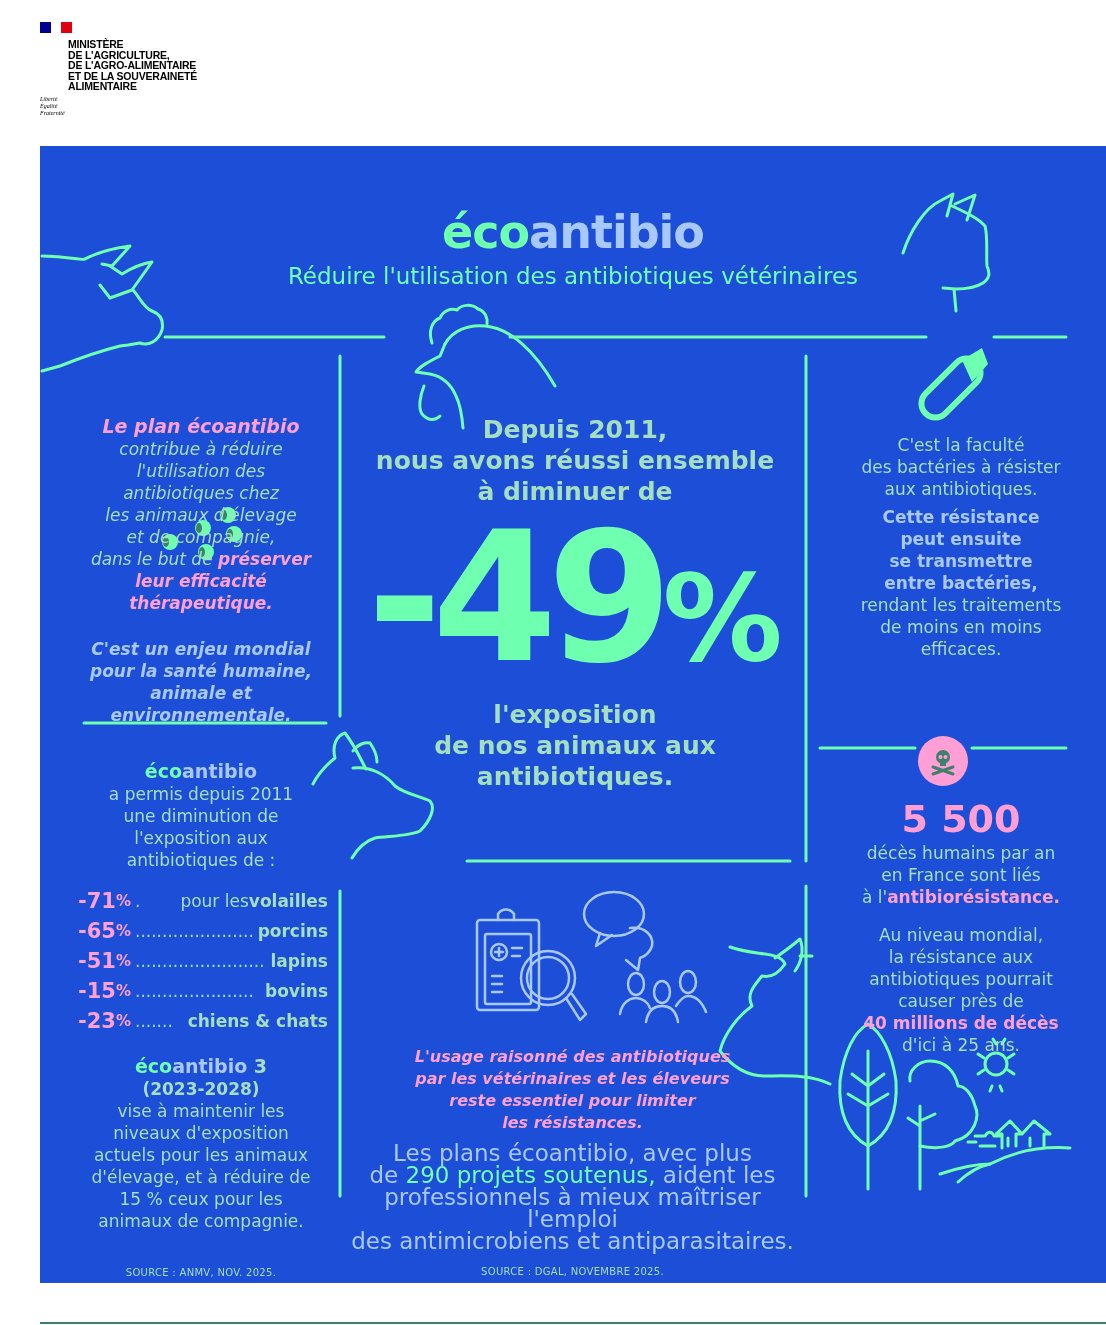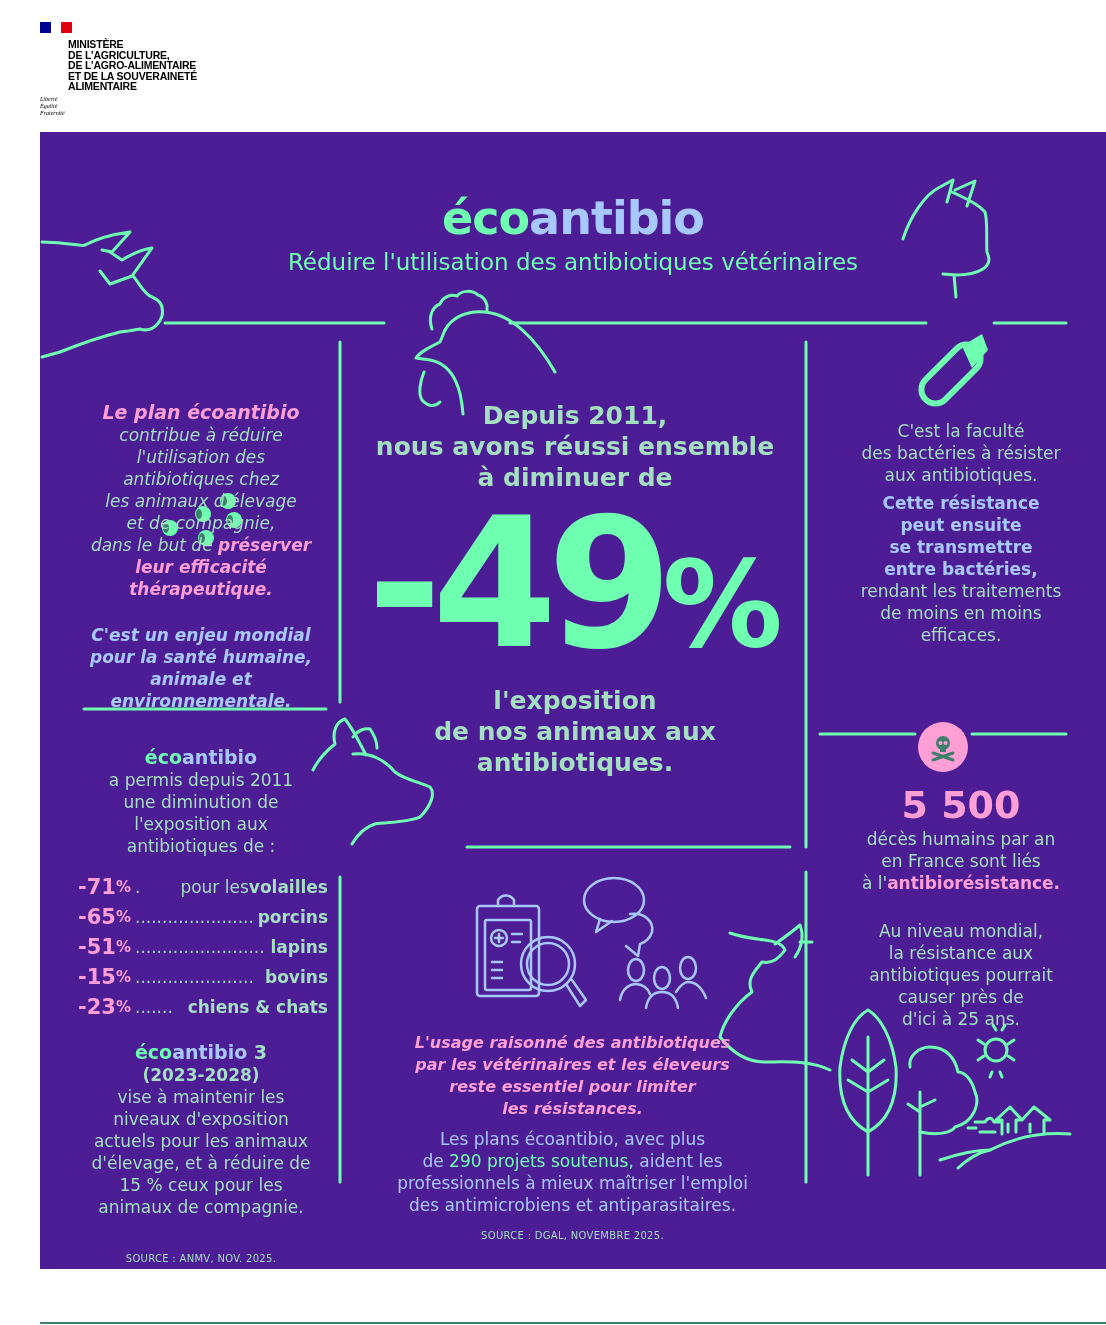--- a/index.html
+++ b/index.html
@@ -2,21 +2,21 @@
 <html><head>
 <meta charset="utf-8">
 <style>
   html, body { margin:0; padding:0; background:#ffffff; }
   body { width:1106px; height:1325px; position:relative; overflow:hidden; font-family:"DejaVu Sans", sans-serif; }
   .logo { position:absolute; left:40px; top:22px; }
   .flag { display:flex; width:32px; height:11px; }
   .flag span { flex:1; }
   .ministry { margin-top:6px; font-family:"Liberation Sans", sans-serif; font-weight:bold; font-size:10.5px; line-height:10.5px; color:#000; letter-spacing:-0.2px;padding-left:28px; }
   .motto { margin-top:4px; font-family:"Liberation Serif", serif; font-style:italic; font-size:6px; line-height:7px; color:#000; }
-  .panel { position:absolute; left:40px; top:132px; width:1066px; height:1137px; background:#4c1d95; }
+  .panel { position:absolute; left:40px; top:146px; width:1066px; height:1137px; background:#1d4ed8; }
   .bottom-rule { position:absolute; left:40px; top:1322px; width:1066px; height:2px; background:#3e806b; }
   svg.deco { position:absolute; left:0; top:0; width:1066px; height:1137px; }
   .txt { position:absolute; text-align:center; color:#a3dfc0; }
   .title { left:0; width:1066px; top:60px; font-family:"DejaVu Sans", sans-serif; font-weight:bold; font-size:46px; line-height:52px; letter-spacing:-1px; }
   .subtitle { left:0; width:1066px; top:116px; font-size:23px; line-height:28px; color:#6effb0; font-family:"DejaVu Sans", sans-serif; }
   .green { color:#6effb0; }
   .blue { color:#a8c9ff; }
   .pink { color:#ff9fd6; }
   .bold { font-weight:bold; }
   .body { font-size:17px; line-height:22px; color:#a3dfc0; }
@@ -205,24 +205,25 @@
         <circle cx="17.5" cy="11" r="2" fill="#ff9fd6"></circle>
         <path d="M5 21 L25 28 M25 21 L5 28" stroke="#3e806b" stroke-width="3" stroke-linecap="round"></path>
       </svg>
   </div>
 
   <div class="txt body" style="left:776px; top:650px; width:290px;">
     <div class="pink bold" style="font-size:38px; line-height:46px;">5 500</div>
     <div>décès humains par an</div>
     <div>en France sont liés</div>
     <div><span>à l'</span><span class="pink bold">antibiorésistance.</span></div>
-    <div style="margin-top:26px;">Au niveau mondial,</div>
+    <div style="margin-top:16px;">Au niveau mondial,</div>
     <div>la résistance aux</div>
     <div>antibiotiques pourrait</div>
     <div>causer près de</div>
+    <div class="pink bold">40 millions de décès</div>
     <div>d'ici à 25 ans.</div>
   </div>
 
   <div class="txt body" style="left:36px; top:613px; width:250px;">
     <div class="bold" style="font-size:19px; line-height:24px;"><span class="green">éco</span><span class="blue">antibio</span></div>
     <div>a permis  depuis 2011</div>
     <div>une diminution de</div>
     <div>l'exposition aux</div>
     <div>antibiotiques de :</div>
   </div>
@@ -272,21 +273,21 @@
     <div class="source" style="margin-top:30px;">SOURCE : ANMV, NOV. 2025.</div>
   </div>
 
   <div class="txt" style="left:310px; top:900px; width:445px;">
     <div class="pink bold" style="font-size:16px; line-height:22px;font-style:italic;">
       <div>L'usage raisonné des antibiotiques</div>
       <div>par les vétérinaires et les éleveurs</div>
       <div>reste essentiel pour limiter</div>
       <div>les résistances.</div>
     </div>
-    <div class="blue" style="font-size:17px; line-height:22px; margin-top:8px;">
+    <div class="blue" style="font-size:23px; line-height:22px; margin-top:8px;">
       <div>Les plans écoantibio, avec plus</div>
       <div><span>de </span><span class="green">290 projets soutenus,</span><span> aident les</span></div>
       <div>professionnels à mieux maîtriser l'emploi</div>
       <div>des antimicrobiens et antiparasitaires.</div>
     </div>
     <div class="source" style="margin-top:14px;">SOURCE : DGAL, NOVEMBRE 2025.</div>
   </div>
 </div>
 
 <div class="bottom-rule"></div>

